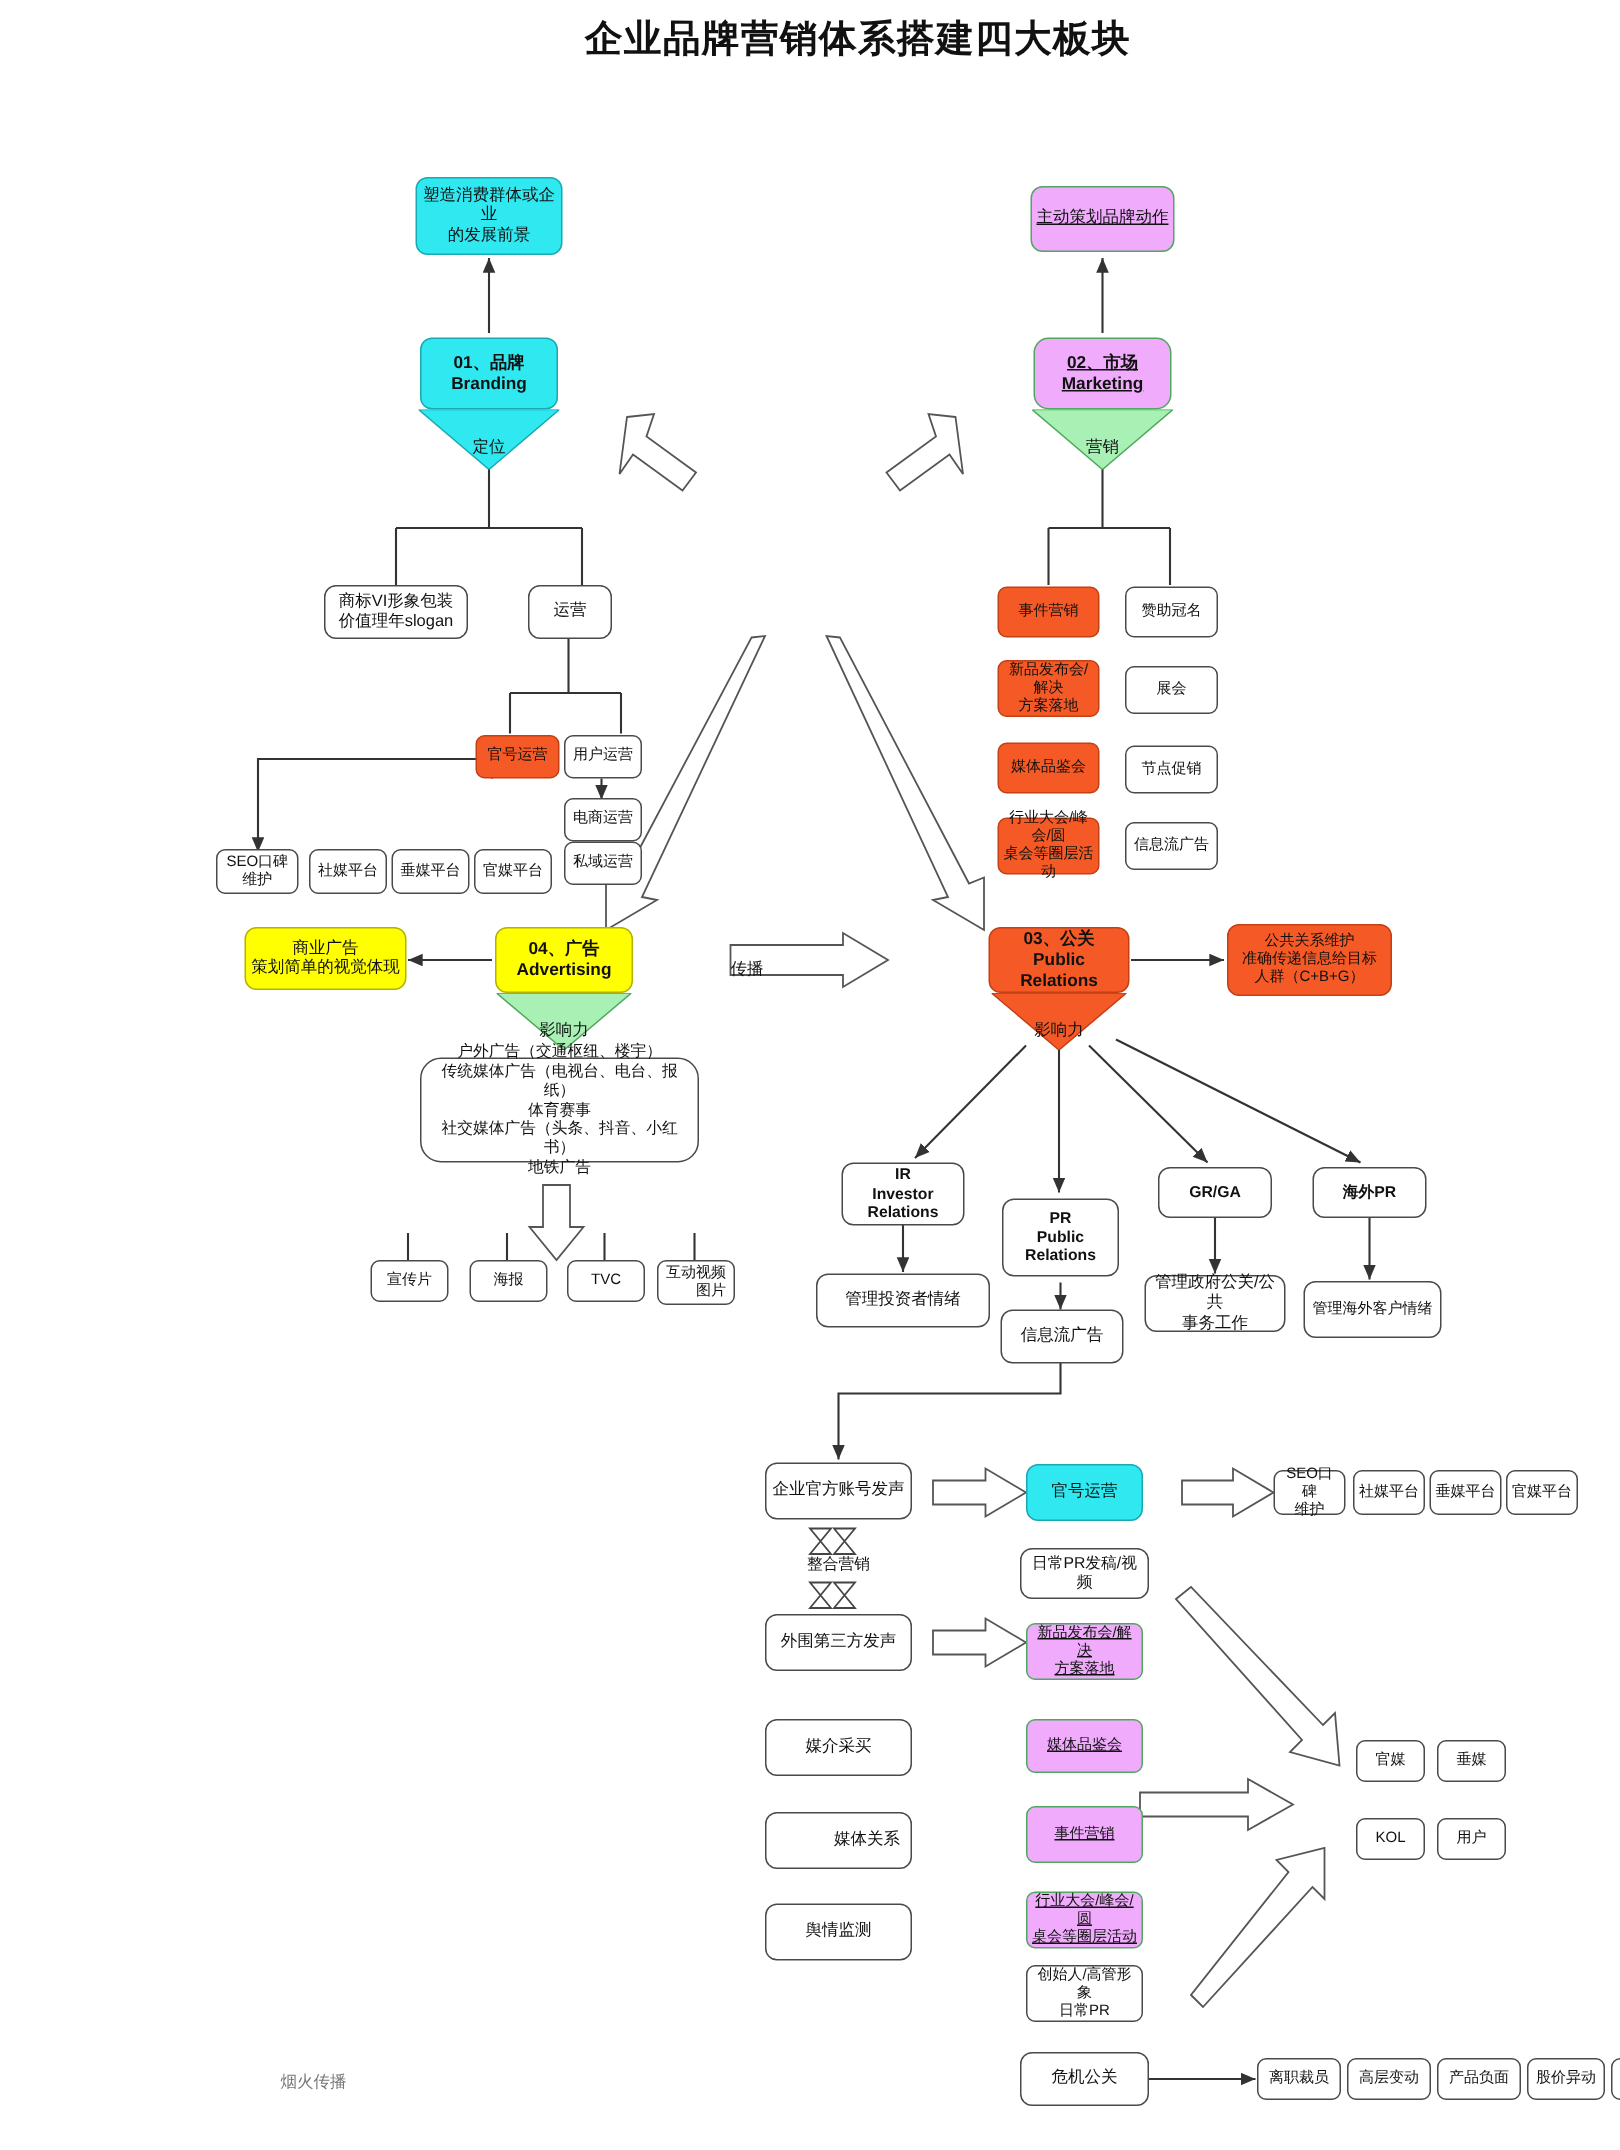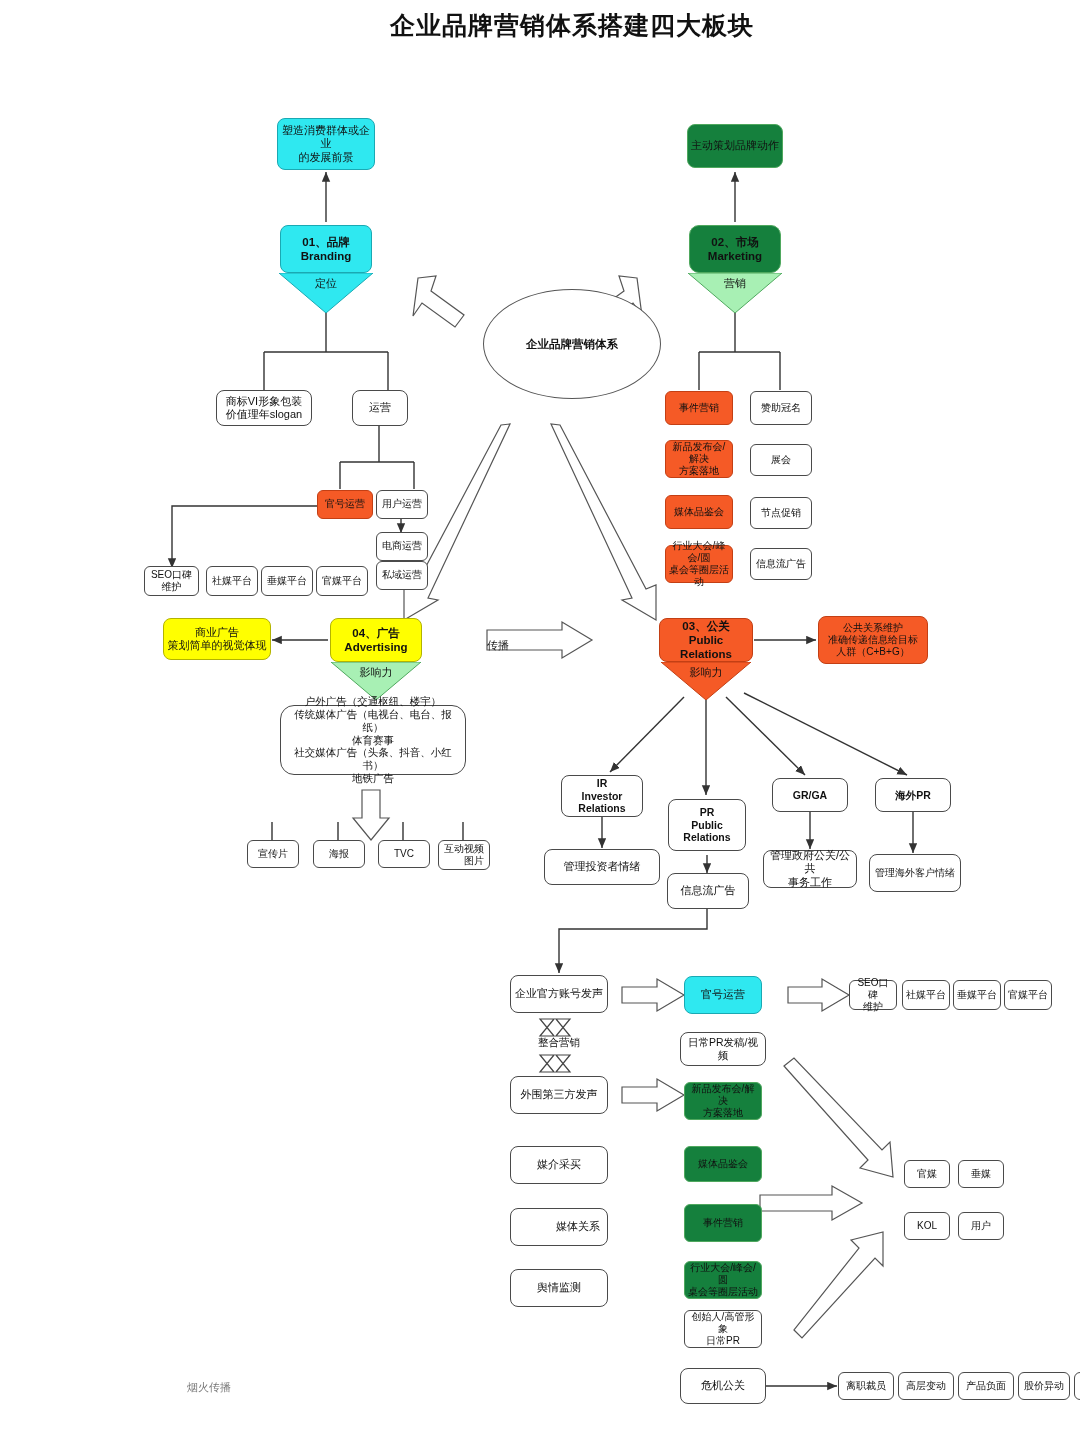--- a/index.html
+++ b/index.html
@@ -29,38 +29,38 @@
     text-align:center;
     font-size:11px;
     line-height:1.22;
     color:#111;
     padding:2px 3px;
     white-space:pre-line;
   }
   .node.sm { font-size:10px; border-radius:6px; }
   .node.bold { font-weight:bold; }
   .cyan { background:#2fe8f0; border-color:#1aa9b3; }
-  .green { background:#15803d; border-color:#4fa85e; }
+  .green { background:#f0abfc; border-color:#4fa85e;text-decoration:underline; }
   .orange { background:#f55a26; border-color:#c33f14; }
   .yellow { background:#ffff00; border-color:#b3b300; }
 
   .circle {
     position:absolute;
     border:1px solid #555;
     border-radius:50%;
     background:#fff;
     display:flex; align-items:center; justify-content:center;
     font-size:11.5px; font-weight:bold; color:#111;
   }
 
   .tri {
     position:absolute;
     display:flex; align-items:flex-start; justify-content:center;
     font-size:11px; color:#111;
-    padding-top:3px;
+    padding-top:17px;
   }
   .tri svg { position:absolute; left:0; top:0; }
   .tri span { position:relative; z-index:2; }
 
   .watermark {
     position:absolute; font-size:11px; color:#777;
   }
 </style>
 </head>
 <body>
@@ -150,21 +150,20 @@
     </g>
 
     <g fill="none" stroke="#444" stroke-width="1.2">
       <path d="M508,1019 L522,1019 L508,1036 L522,1036 z"></path>
       <path d="M524,1019 L538,1019 L524,1036 L538,1036 z"></path>
       <path d="M508,1055 L522,1055 L508,1072 L522,1072 z"></path>
       <path d="M524,1055 L538,1055 L524,1072 L538,1072 z"></path>
     </g>
   </svg>
 
-  <div class="circle" style="left:451px; top:289px; width:178px; height:110px;">企业品牌营销体系</div>
   <div style="position:absolute; left:455px; top:638px; font-size:11px; color:#111;">传播</div>
 
   <div class="node cyan" style="left:245px; top:118px; width:98px; height:52px;">塑造消费群体或企业
 的发展前景</div>
   <div class="node cyan bold" style="left:248px; top:225px; width:92px; height:48px; font-size:11.5px;">01、品牌
 Branding</div>
   <div class="tri" style="left:247px; top:273px; width:94px; height:40px;">
     <svg width="94" height="40">
         <polygon points="0,0 94,0 47,40" fill="#2fe8f0" stroke="#1aa9b3" stroke-width="1"></polygon>
       </svg>

